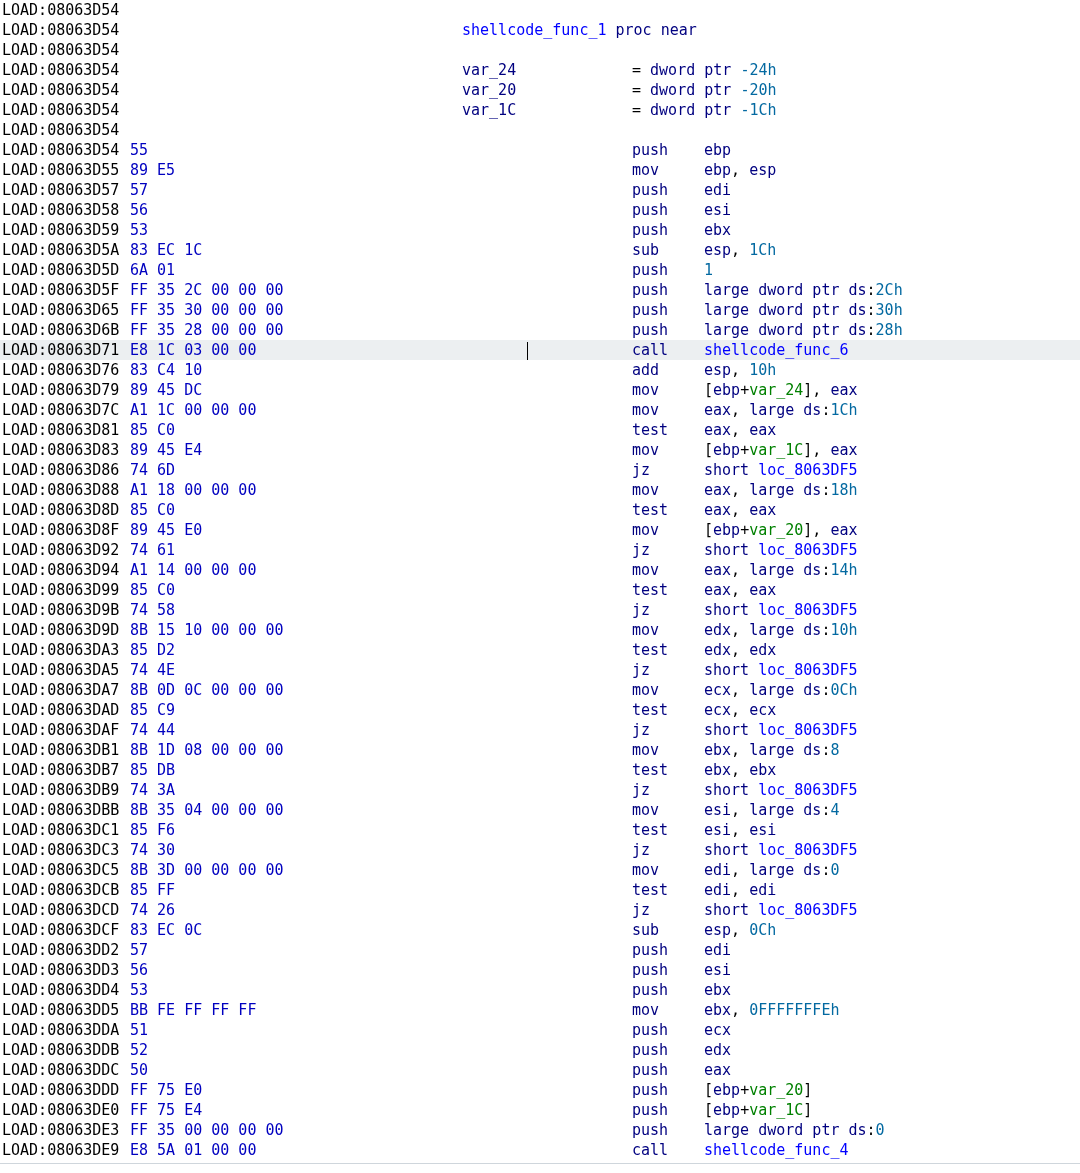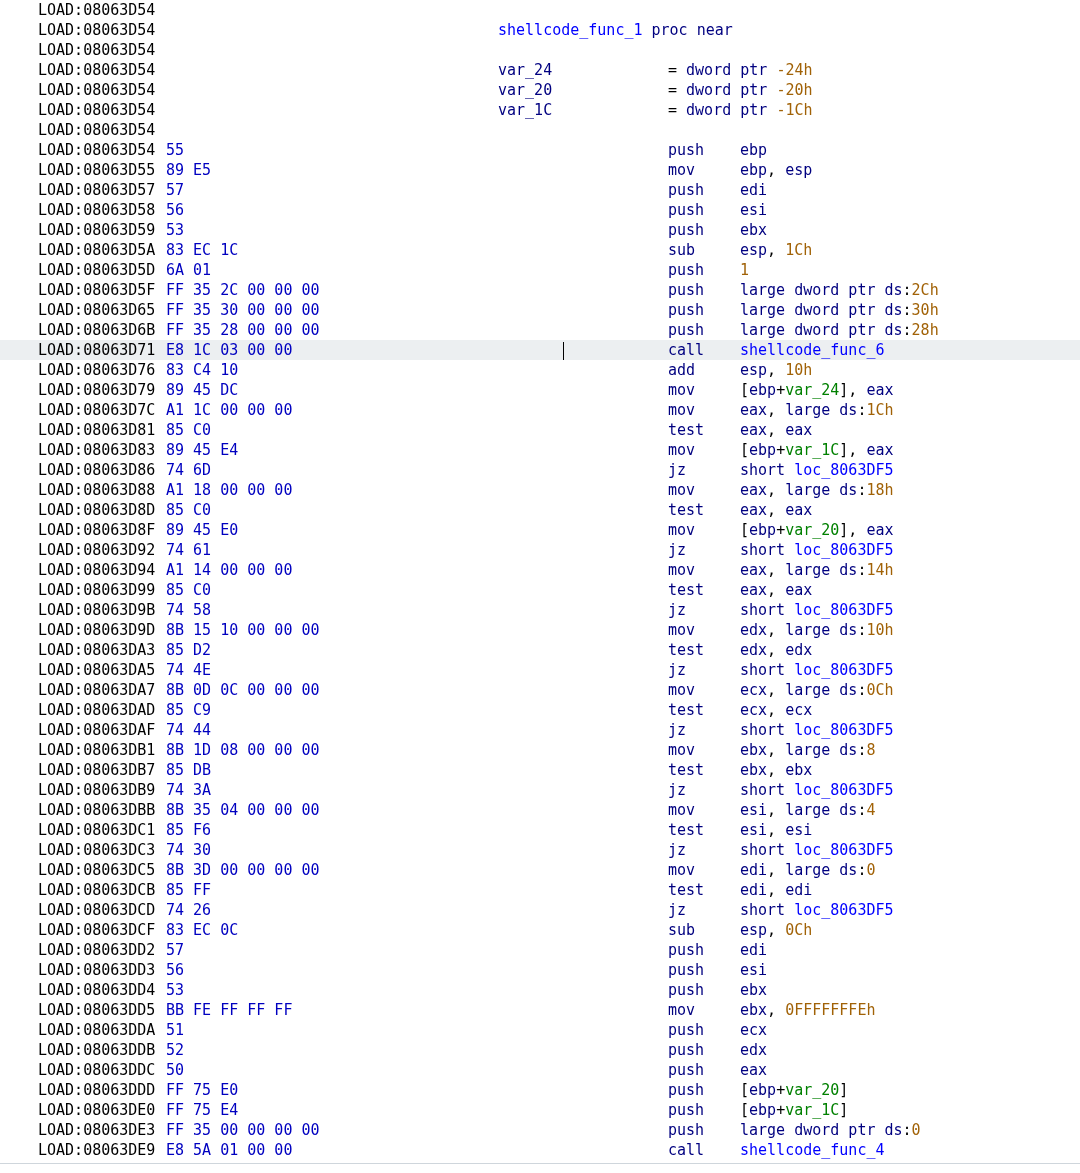--- a/index.html
+++ b/index.html
@@ -14,21 +14,20 @@
   }
   .listing {
     white-space: pre;
     padding: 0 0 2px 0;
   }
   .line {
     display: flex;
     flex-direction: row;
     height: 20px;
     align-items: flex-end;
-    padding-left: 36px;
   }
   .line.highlight {
     background: #eceff1;
   }
   .addr {
     color: #000000;
     width: 128px;
     flex: 0 0 auto;
     padding-left: 2px;
   }
@@ -43,21 +42,21 @@
     flex: 0 0 auto;
   }
   .ops {
     flex: 1 1 auto;
     color: #000000;
   }
   
   .kw   { color: #000080; }        
   .reg  { color: #000080; }        
   .var  { color: #008000; }        
-  .num  { color: #a16207; }        
+  .num  { color: #0369a1; }        
   .func { color: #0000ff; }        
   .punc { color: #000000; }
   .headlabel {
     color: #000080;
     width: 170px;
     flex: 0 0 auto;
   }
   .cursor {
     display: inline-block;
     width: 1px;

